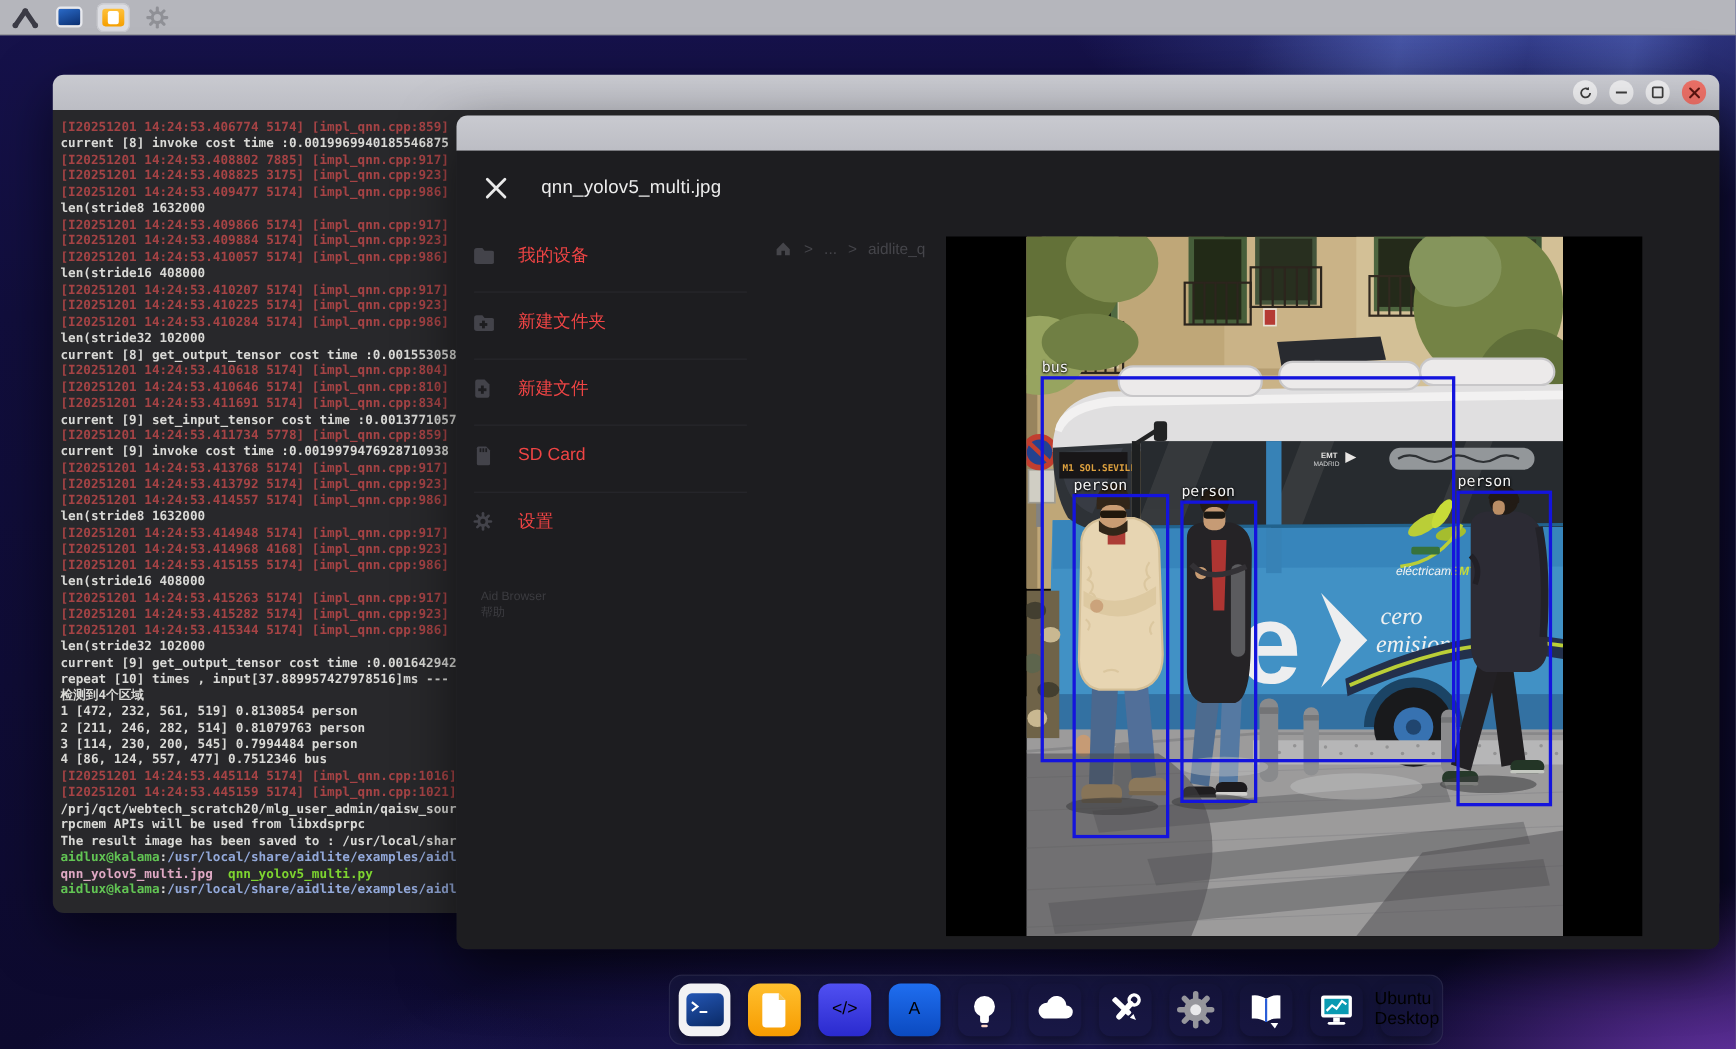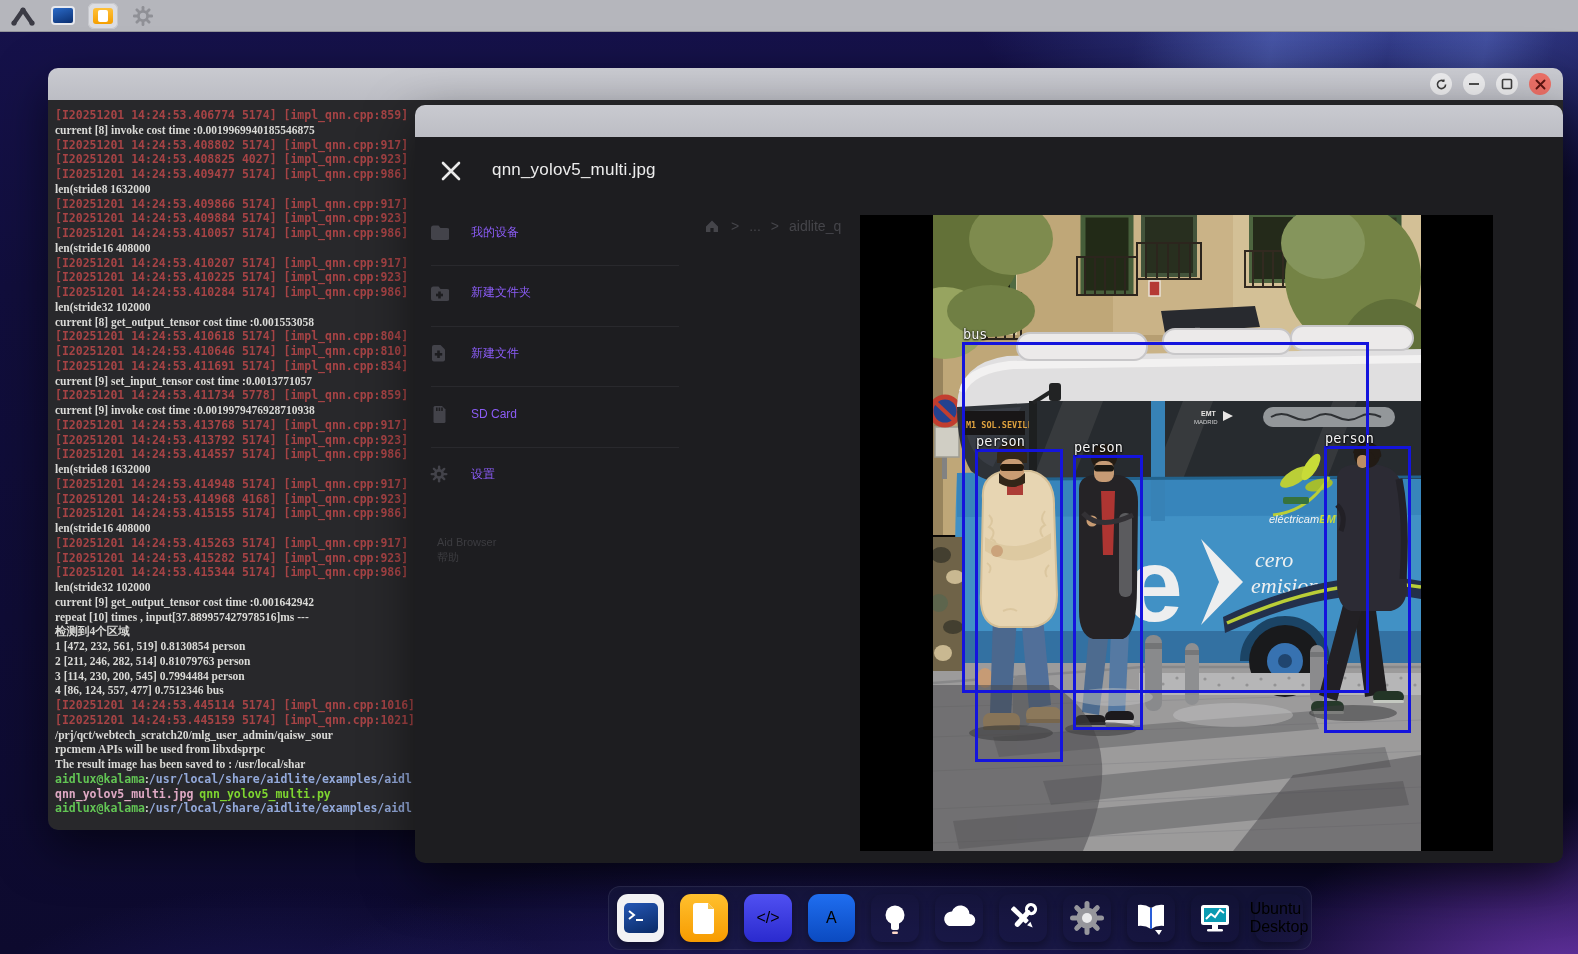--- a/index.html
+++ b/index.html
@@ -34,36 +34,36 @@
   .wc { width:22px; height:22px; border-radius:50%; background:#e9e9eb; display:flex; align-items:center; justify-content:center; }
   .wc.close { background:#ea6f66; }
   .wc svg { display:block; }
 
   
   #terminal-window { left:48px; top:68px; width:1515px; height:762px; }
   #terminal-body { position:absolute; left:0; top:32px; width:100%; height:730px; background:#28282b; border-radius:0 0 10px 10px; overflow:hidden; }
   #terminal-output { position:absolute; left:7px; top:8px; width:1500px; }
   .tline { font-family:"DejaVu Sans Mono", monospace; font-size:11.5px; font-weight:bold; line-height:14.75px; white-space:pre; }
   .seg-log   { color:#a64345; }
-  .seg-plain { color:#d9d9d6;font-family:Liberation Serif, serif; }
+  .seg-plain { color:#d9d9d6; }
   .seg-user  { color:#62c554; font-weight:bold; }
   .seg-path  { color:#93a9da;margin-top:23px; }
   .seg-imgf  { color:#dfa9c4; }
   .seg-pyf   { color:#7ed530; }
 
   
   #viewer-window { left:415px; top:105px; width:1148px; height:758px; }
   #viewer-body { position:absolute; left:0; top:32px; width:1148px; height:726px; background:#1d1d20; border-radius:0 0 10px 10px; overflow:hidden; }
   #viewer-close { position:absolute; left:24px; top:22px; width:24px; height:24px; cursor:pointer; }
   #viewer-title { position:absolute; left:77px; top:23px; font-size:17px; font-weight:500; color:#ececec; letter-spacing:.2px; }
 
   
   .fm-sidebar { position:absolute; left:14px; top:78px; width:250px; }
   .fm-item { position:absolute; left:0; display:flex; align-items:center; gap:22px; height:34px; }
-  .fm-item .lab { font-size:12px; color:#8b5cf6; }
+  .fm-item .lab { font-size:16px; color:#ef4444; }
   .fm-div { position:absolute; left:2px; width:248px; height:1px; background:#29292d; }
   .fm-footer { position:absolute; left:22px; top:398px; font-size:11px; color:#3c3c40; line-height:15px; }
   .fm-breadcrumb { position:absolute; left:288px; top:76px; width:156px; height:26px; display:flex; align-items:center; gap:10px; overflow:hidden; color:#45454a; font-size:14px; }
 
   
   #photo-area { position:absolute; left:445px; top:78px; width:633px; height:636px; background:#000; }
   #photo { position:absolute; left:73px; top:0; width:488px; height:636px; overflow:hidden; }
   #photo svg { display:block; }
   .det-box { position:absolute; border:3px solid #1414dd; }
   .det-label { position:absolute; left:-2px; top:-19px; font-family:"DejaVu Sans Mono", monospace; font-size:13.5px; color:#f4f4f4; text-shadow:0 1px 2px #000, 0 0 2px #000; white-space:nowrap; }
@@ -153,22 +153,22 @@
           <svg width="11" height="11" viewBox="0 0 11 11">
               <path d="M1.5 1.5 L9.5 9.5 M9.5 1.5 L1.5 9.5" stroke="#5a1410" stroke-width="1.9" stroke-linecap="round"></path>
             </svg>
         </div>
       </div>
     </div>
     <div id="terminal-body">
       <div id="terminal-output">
           <div class="tline"><span class="seg-log">[I20251201 14:24:53.406774 5174] [impl_qnn.cpp:859]</span></div>
           <div class="tline"><span class="seg-plain">current [8] invoke cost time :0.0019969940185546875</span></div>
-          <div class="tline"><span class="seg-log">[I20251201 14:24:53.408802 5174] [impl_qnn.cpp:917]</span></div>
-          <div class="tline"><span class="seg-log">[I20251201 14:24:53.408825 4027] [impl_qnn.cpp:923]</span></div>
+          <div class="tline"><span class="seg-log">[I20251201 14:24:53.408802 7885] [impl_qnn.cpp:917]</span></div>
+          <div class="tline"><span class="seg-log">[I20251201 14:24:53.408825 3175] [impl_qnn.cpp:923]</span></div>
           <div class="tline"><span class="seg-log">[I20251201 14:24:53.409477 5174] [impl_qnn.cpp:986]</span></div>
           <div class="tline"><span class="seg-plain">len(stride8 1632000</span></div>
           <div class="tline"><span class="seg-log">[I20251201 14:24:53.409866 5174] [impl_qnn.cpp:917]</span></div>
           <div class="tline"><span class="seg-log">[I20251201 14:24:53.409884 5174] [impl_qnn.cpp:923]</span></div>
           <div class="tline"><span class="seg-log">[I20251201 14:24:53.410057 5174] [impl_qnn.cpp:986]</span></div>
           <div class="tline"><span class="seg-plain">len(stride16 408000</span></div>
           <div class="tline"><span class="seg-log">[I20251201 14:24:53.410207 5174] [impl_qnn.cpp:917]</span></div>
           <div class="tline"><span class="seg-log">[I20251201 14:24:53.410225 5174] [impl_qnn.cpp:923]</span></div>
           <div class="tline"><span class="seg-log">[I20251201 14:24:53.410284 5174] [impl_qnn.cpp:986]</span></div>
           <div class="tline"><span class="seg-plain">len(stride32 102000</span></div>
@@ -554,21 +554,21 @@
                 <ellipse cx="180" cy="482" rx="40" ry="9"></ellipse>
               </g>
             <g fill="#35373b" opacity=".55">
                 <ellipse cx="78" cy="518" rx="42" ry="8"></ellipse>
                 <ellipse cx="168" cy="514" rx="36" ry="7"></ellipse>
                 <ellipse cx="420" cy="498" rx="44" ry="8"></ellipse>
               </g>
             <rect x="0" y="0" width="488" height="636" fill="#ffcf8f" opacity=".04"></rect>
           </svg>
           <div id="det-layer">
-              <div class="det-box" style="left: 13px; top: 127px; width: 407px; height: 351px; border-color: rgb(20, 20, 221); margin-left: 16px;">
+              <div class="det-box" style="left: 13px; top: 127px; width: 377px; height: 351px; border-color: rgb(20, 20, 221);">
                 <span class="det-label">bus</span>
               </div>
               <div class="det-box" style="left: 42px; top: 234px; width: 88px; height: 313px; border-color: rgb(20, 20, 221);">
                 <span class="det-label">person</span>
               </div>
               <div class="det-box" style="left: 140px; top: 240px; width: 70px; height: 275px; border-color: rgb(20, 20, 221);">
                 <span class="det-label">person</span>
               </div>
               <div class="det-box" style="left: 391px; top: 231px; width: 87px; height: 287px; border-color: rgb(20, 20, 221);">
                 <span class="det-label">person</span>

